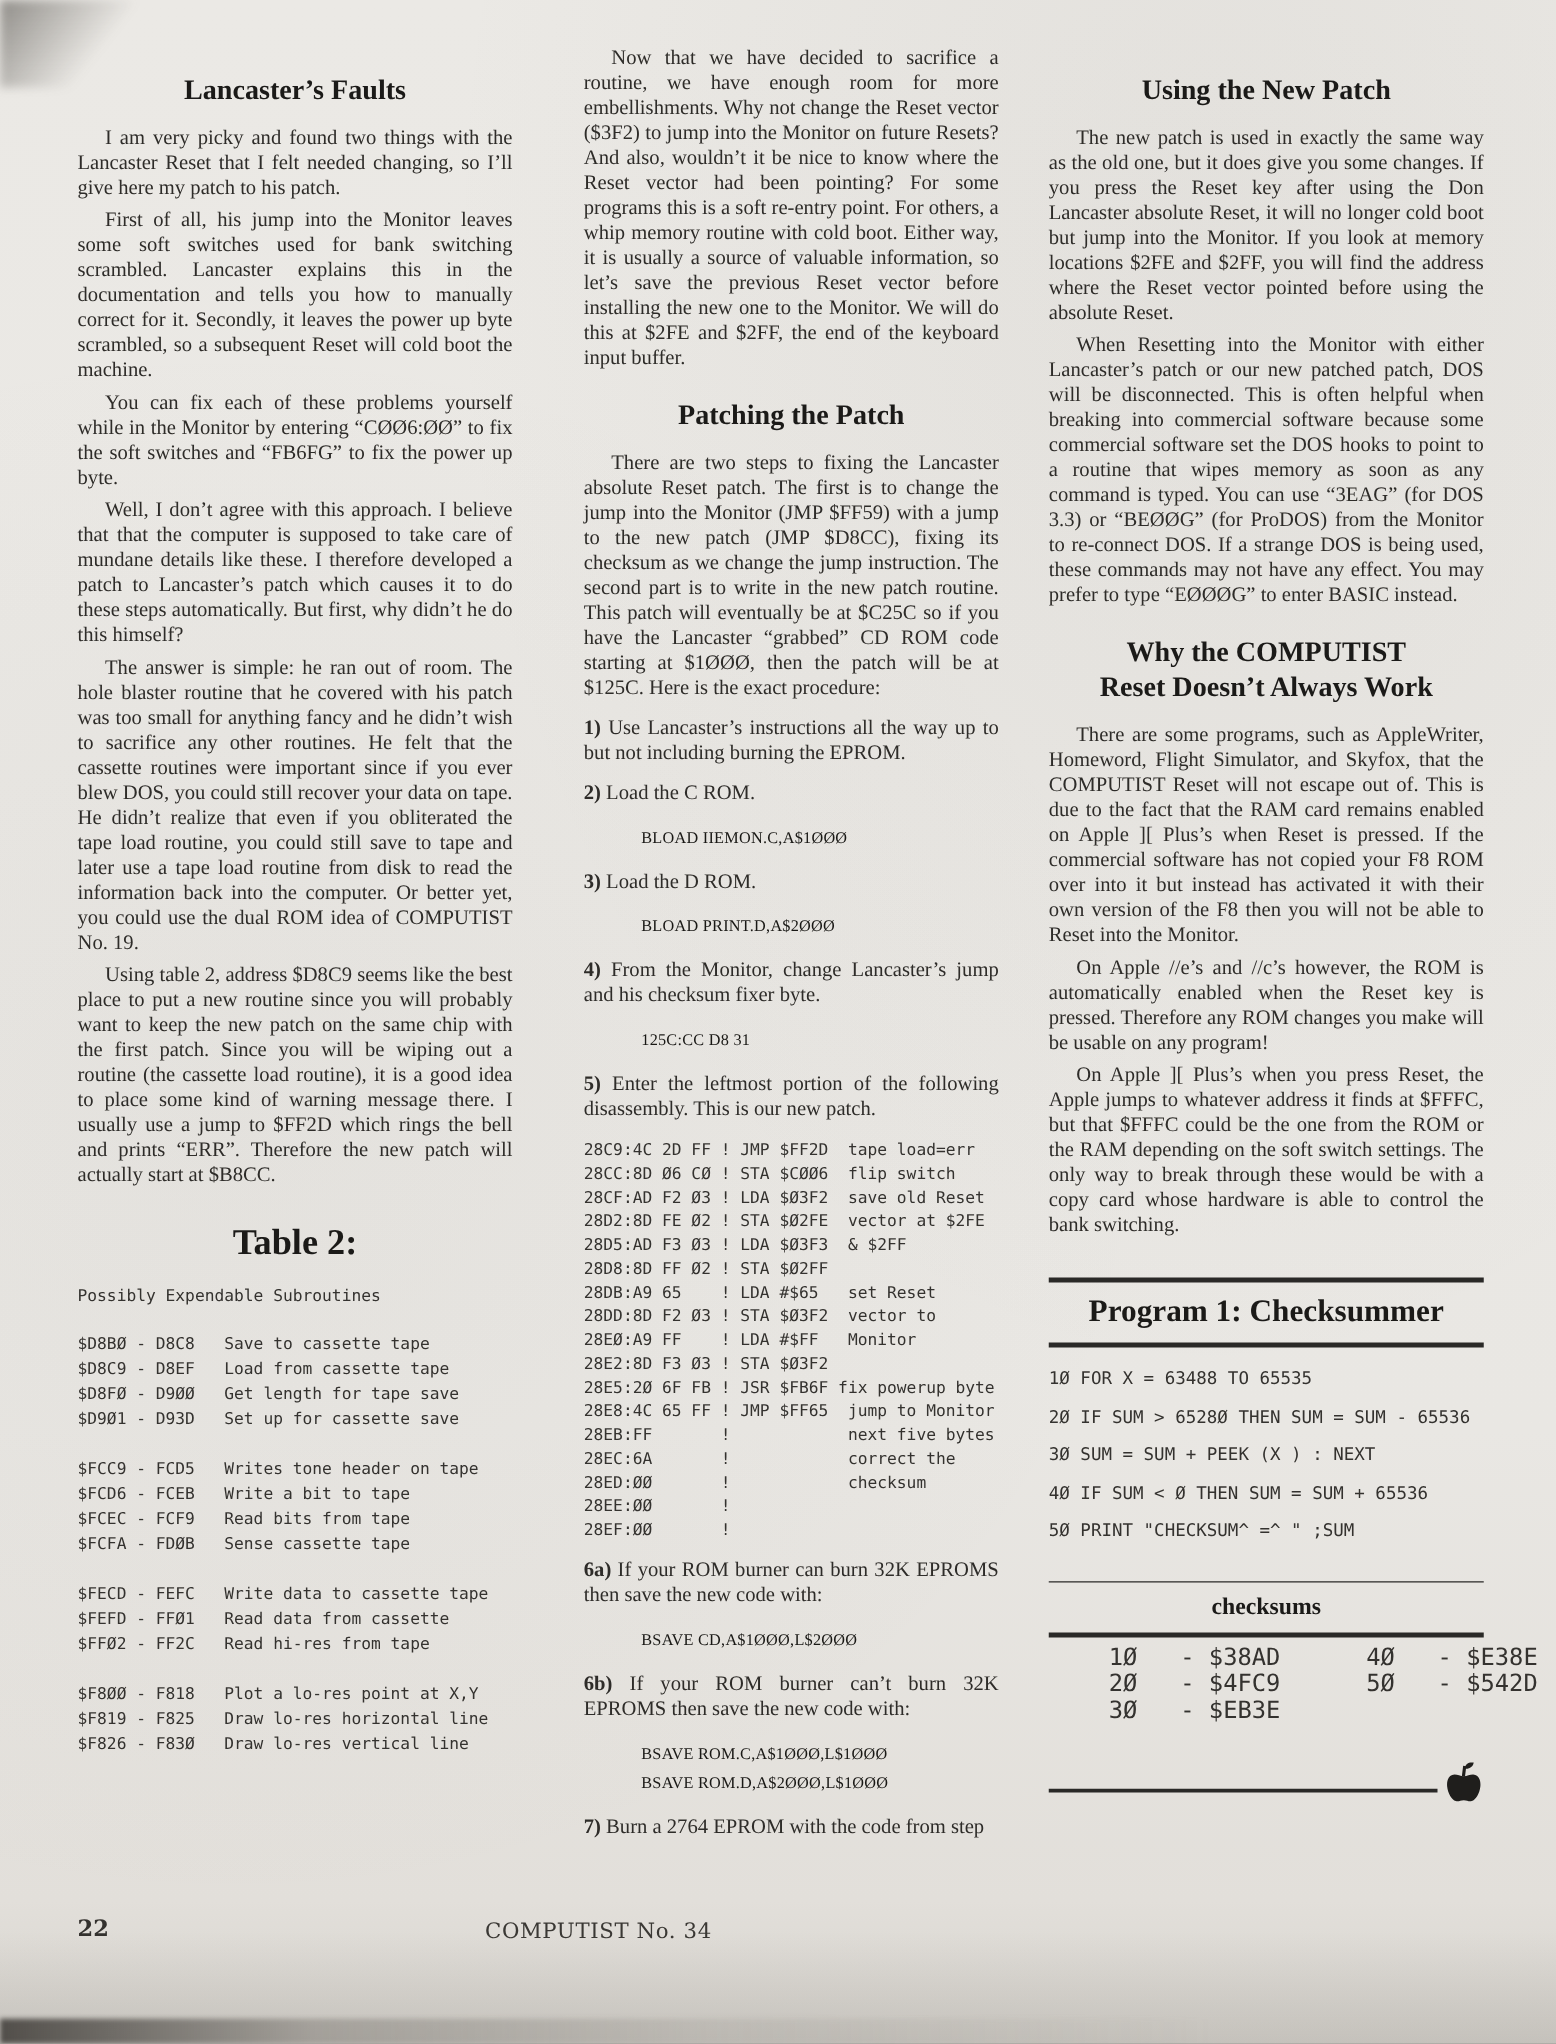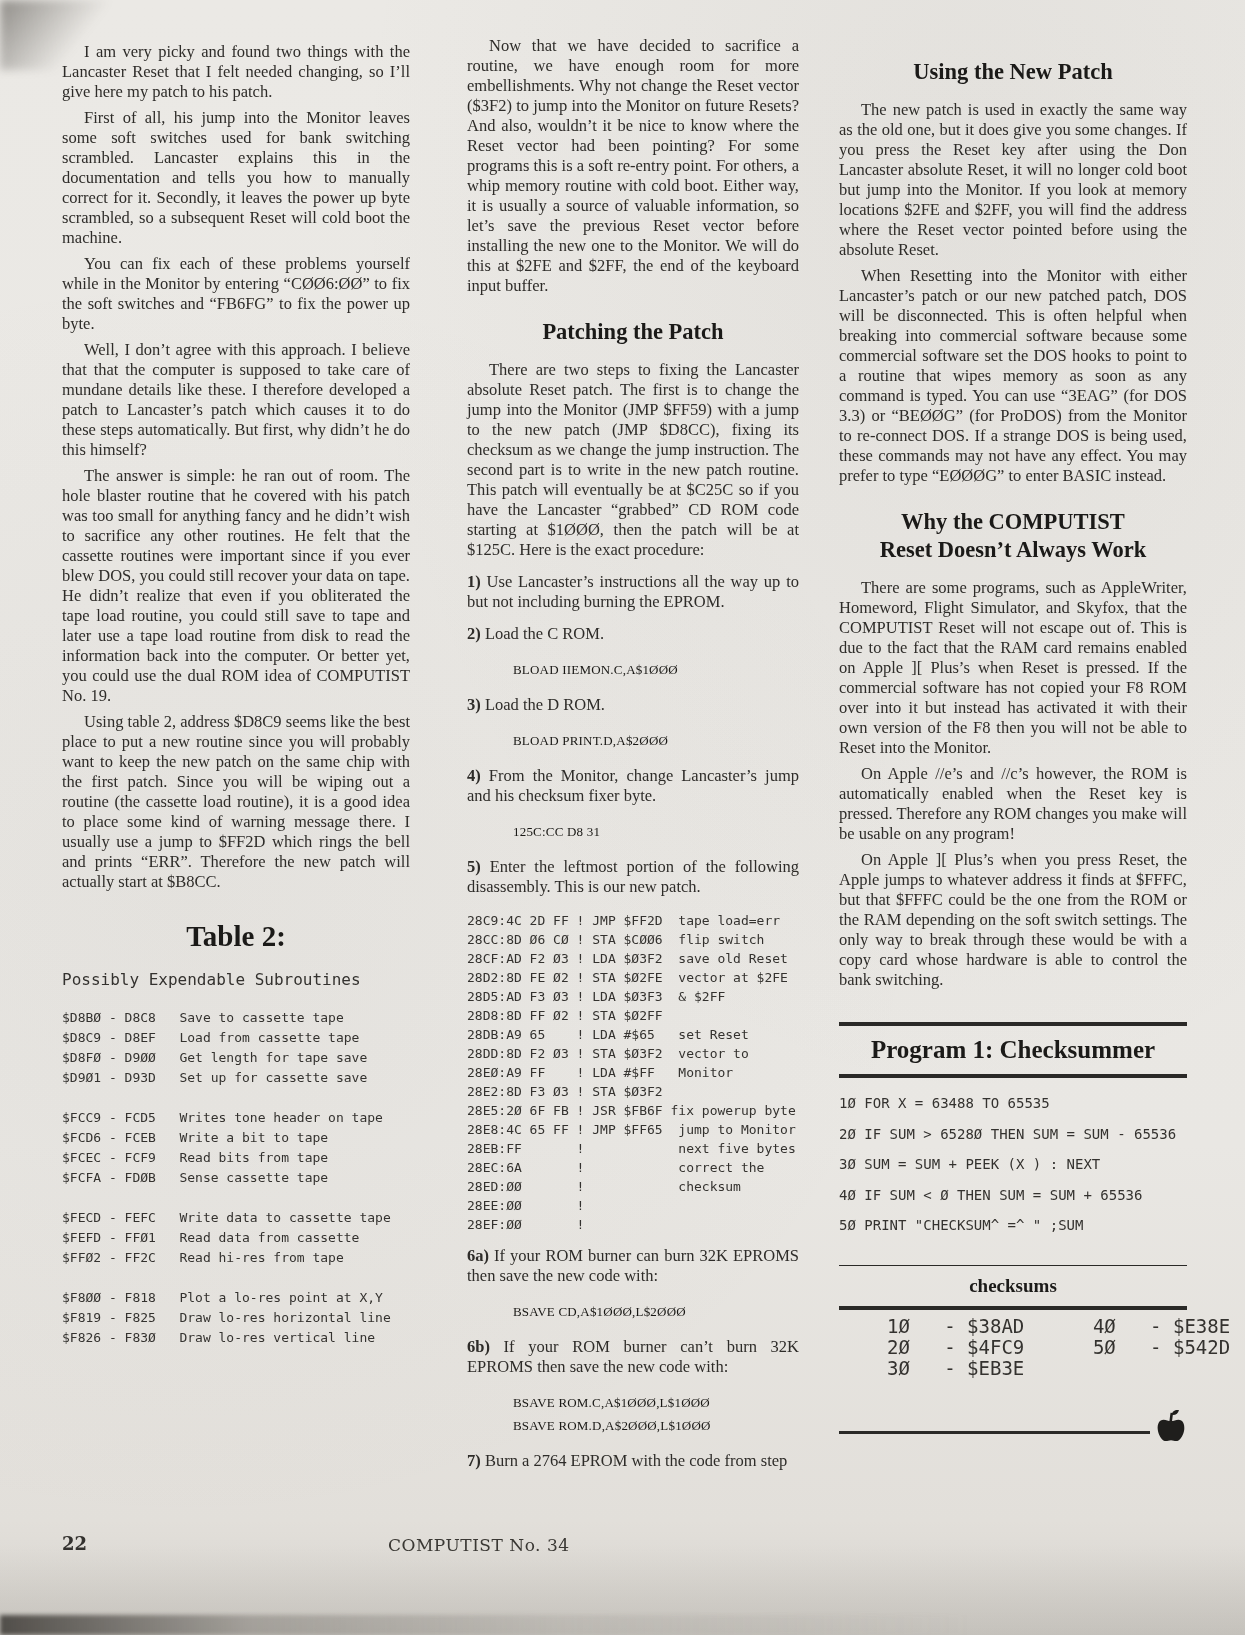--- a/index.html
+++ b/index.html
@@ -27,21 +27,21 @@
   .indent{text-indent:22px;}
   .step{margin-top:12px;}
   .step-label{font-weight:bold;}
   .hd{font-weight:bold;text-align:center;color:#1b1a18;white-space:pre-line;}
   .hd-m{font-size:22.5px;line-height:28px;margin:22px 0 14px;}
   .hd-table{font-size:29px;line-height:32px;margin:28px 0 18px;}
   .hd-program{font-size:25px;line-height:30px;margin:9px 0;}
   .hd-checks{font-size:19px;line-height:26px;margin:7px 0;}
   pre.mono{font-family:"DejaVu Sans Mono",monospace;margin:0;color:#34322f;}
   pre.v-table{font-size:13px;line-height:20px;}
-  pre.v-sub{font-size:16px;line-height:20px;margin:4px 0 18px;}
+  pre.v-sub{font-size:13px;line-height:20px;margin:4px 0 18px;}
   pre.v-listing{font-size:13px;line-height:19px;margin:14px 0 6px;}
   pre.v-basic{font-size:14px;line-height:30.5px;margin:10px 0 6px;}
   pre.v-checks{font-size:19px;line-height:21px;padding-left:48px;margin:6px 0 0;}
   .code-block{font-weight:normal;font-size:13px;line-height:23px;color:#191815;
     padding-left:46px;margin:14px 0;letter-spacing:0.2px;}
   hr{border:none;margin:0;}
   hr.rule-thick{border-top:4px solid #2a2927;margin:6px 0;}
   hr.rule-thin{border-top:1.5px solid #2a2927;margin:6px 0;}
   .endmark{display:flex;align-items:flex-end;margin-top:30px;}
   .endline{flex:1;height:2.5px;background:#2a2927;margin:0 5px 9px 0;}
@@ -52,20 +52,21 @@
     font-size:17px;letter-spacing:0.5px;color:#3a3834;}
 </style>
 </head>
 <body>
 
 <div class="page">
   <div class="corner-tl"></div>
 
   <div class="cols">
     <div class="col col-0">
+        <div class="hd hd-m">Lancaster’s Faults</div>
         <p class="body-p indent">I am very picky and found two things with the Lancaster Reset that I felt needed changing, so I’ll give here my patch to his patch.</p>
         <p class="body-p indent">First of all, his jump into the Monitor leaves some soft switches used for bank switching scrambled. Lancaster explains this in the documentation and tells you how to manually correct for it. Secondly, it leaves the power up byte scrambled, so a subsequent Reset will cold boot the machine.</p>
         <p class="body-p indent">You can fix each of these problems yourself while in the Monitor by entering “CØØ6:ØØ” to fix the soft switches and “FB6FG” to fix the power up byte.</p>
         <p class="body-p indent">Well, I don’t agree with this approach. I believe that that the computer is supposed to take care of mundane details like these. I therefore developed a patch to Lancaster’s patch which causes it to do these steps automatically. But first, why didn’t he do this himself?</p>
         <p class="body-p indent">The answer is simple: he ran out of room. The hole blaster routine that he covered with his patch was too small for anything fancy and he didn’t wish to sacrifice any other routines. He felt that the cassette routines were important since if you ever blew DOS, you could still recover your data on tape. He didn’t realize that even if you obliterated the tape load routine, you could still save to tape and later use a tape load routine from disk to read the information back into the computer. Or better yet, you could use the dual ROM idea of COMPUTIST No. 19.</p>
         <p class="body-p indent">Using table 2, address $D8C9 seems like the best place to put a new routine since you will probably want to keep the new patch on the same chip with the first patch. Since you will be wiping out a routine (the cassette load routine), it is a good idea to place some kind of warning message there. I usually use a jump to $FF2D which rings the bell and prints “ERR”. Therefore the new patch will actually start at $B8CC.</p>
         <div class="hd hd-table">Table 2:</div>
         <pre class="mono v-sub">Possibly Expendable Subroutines</pre>
         <pre class="mono v-table">$D8BØ - D8C8   Save to cassette tape
 $D8C9 - D8EF   Load from cassette tape

